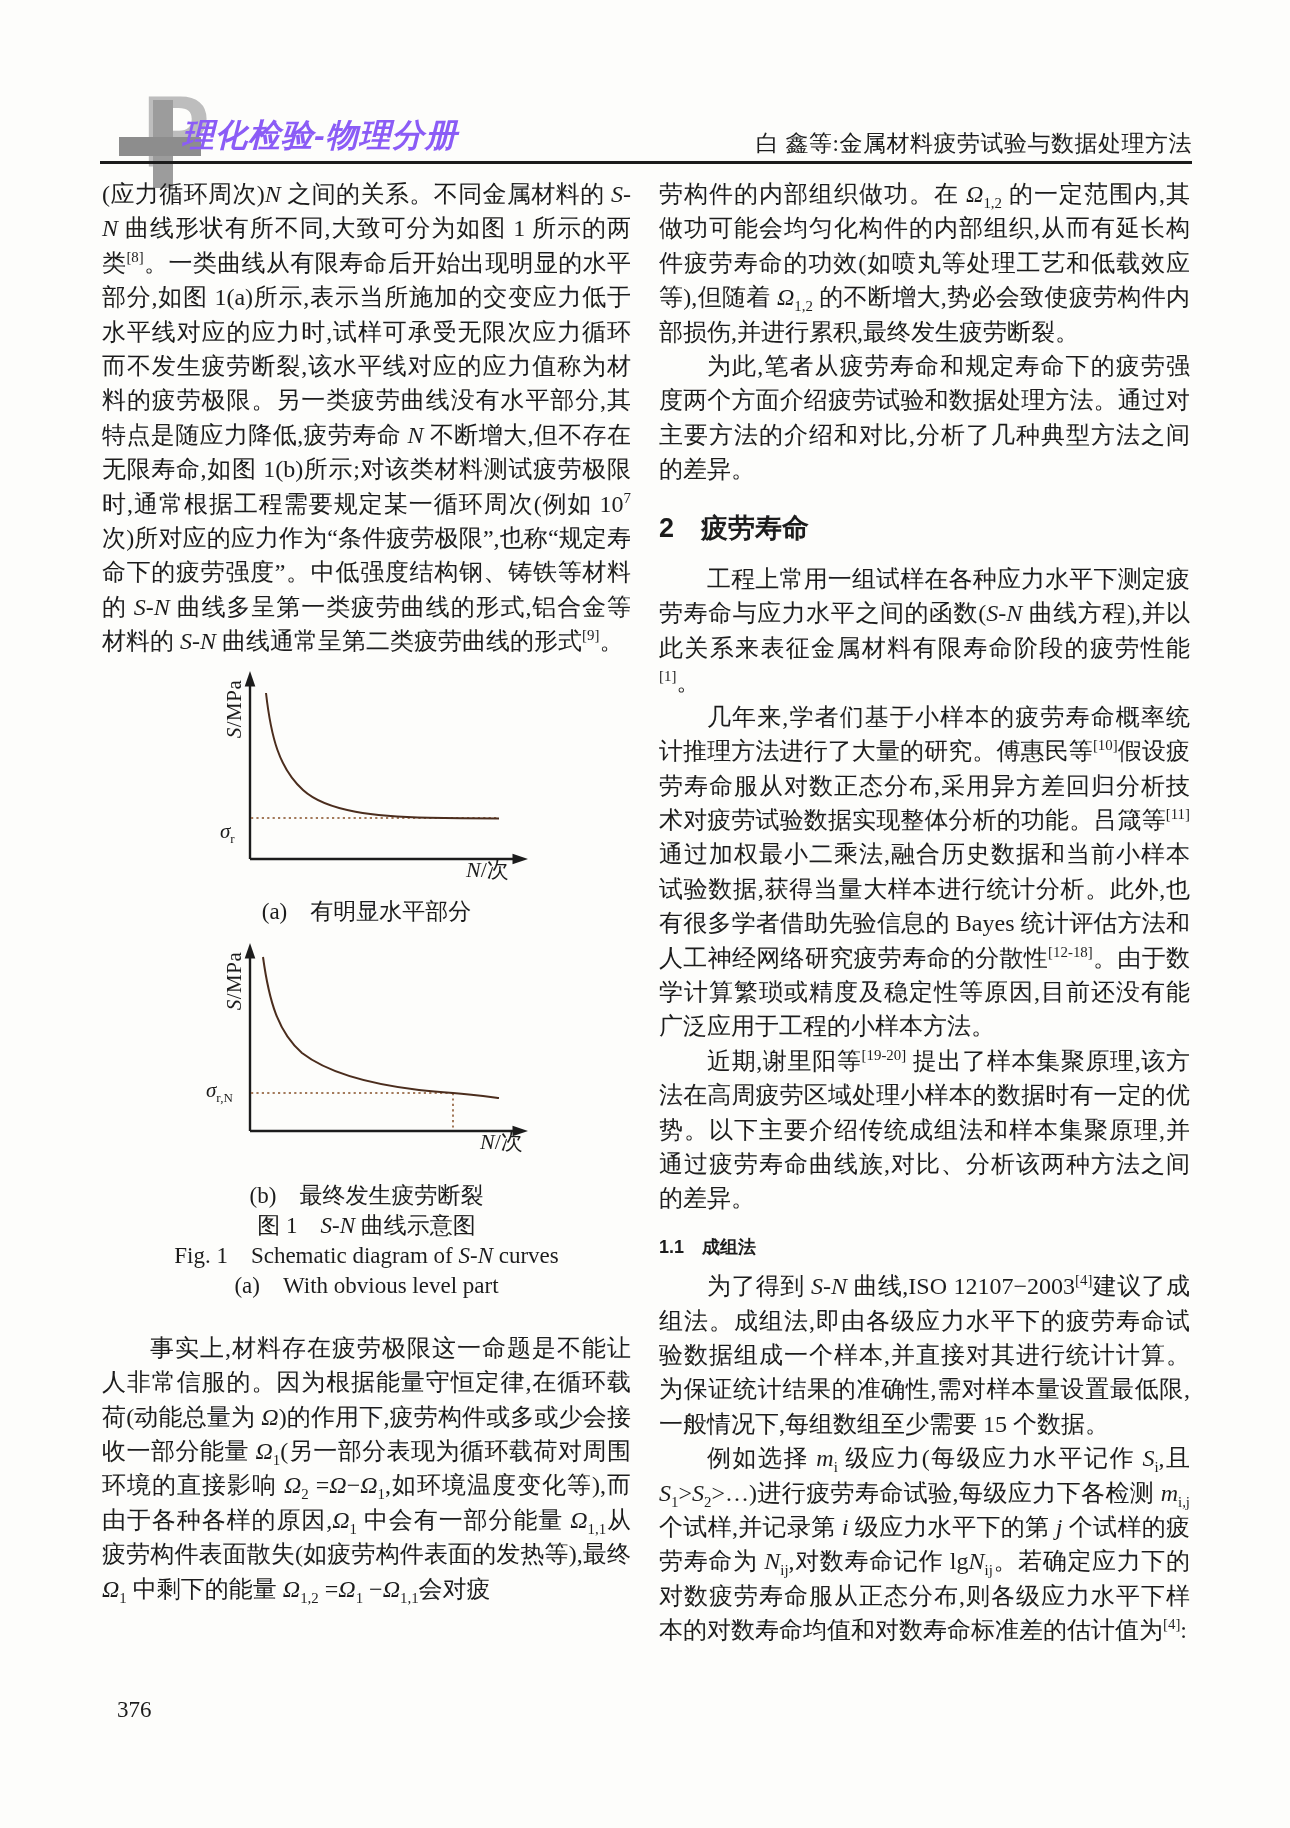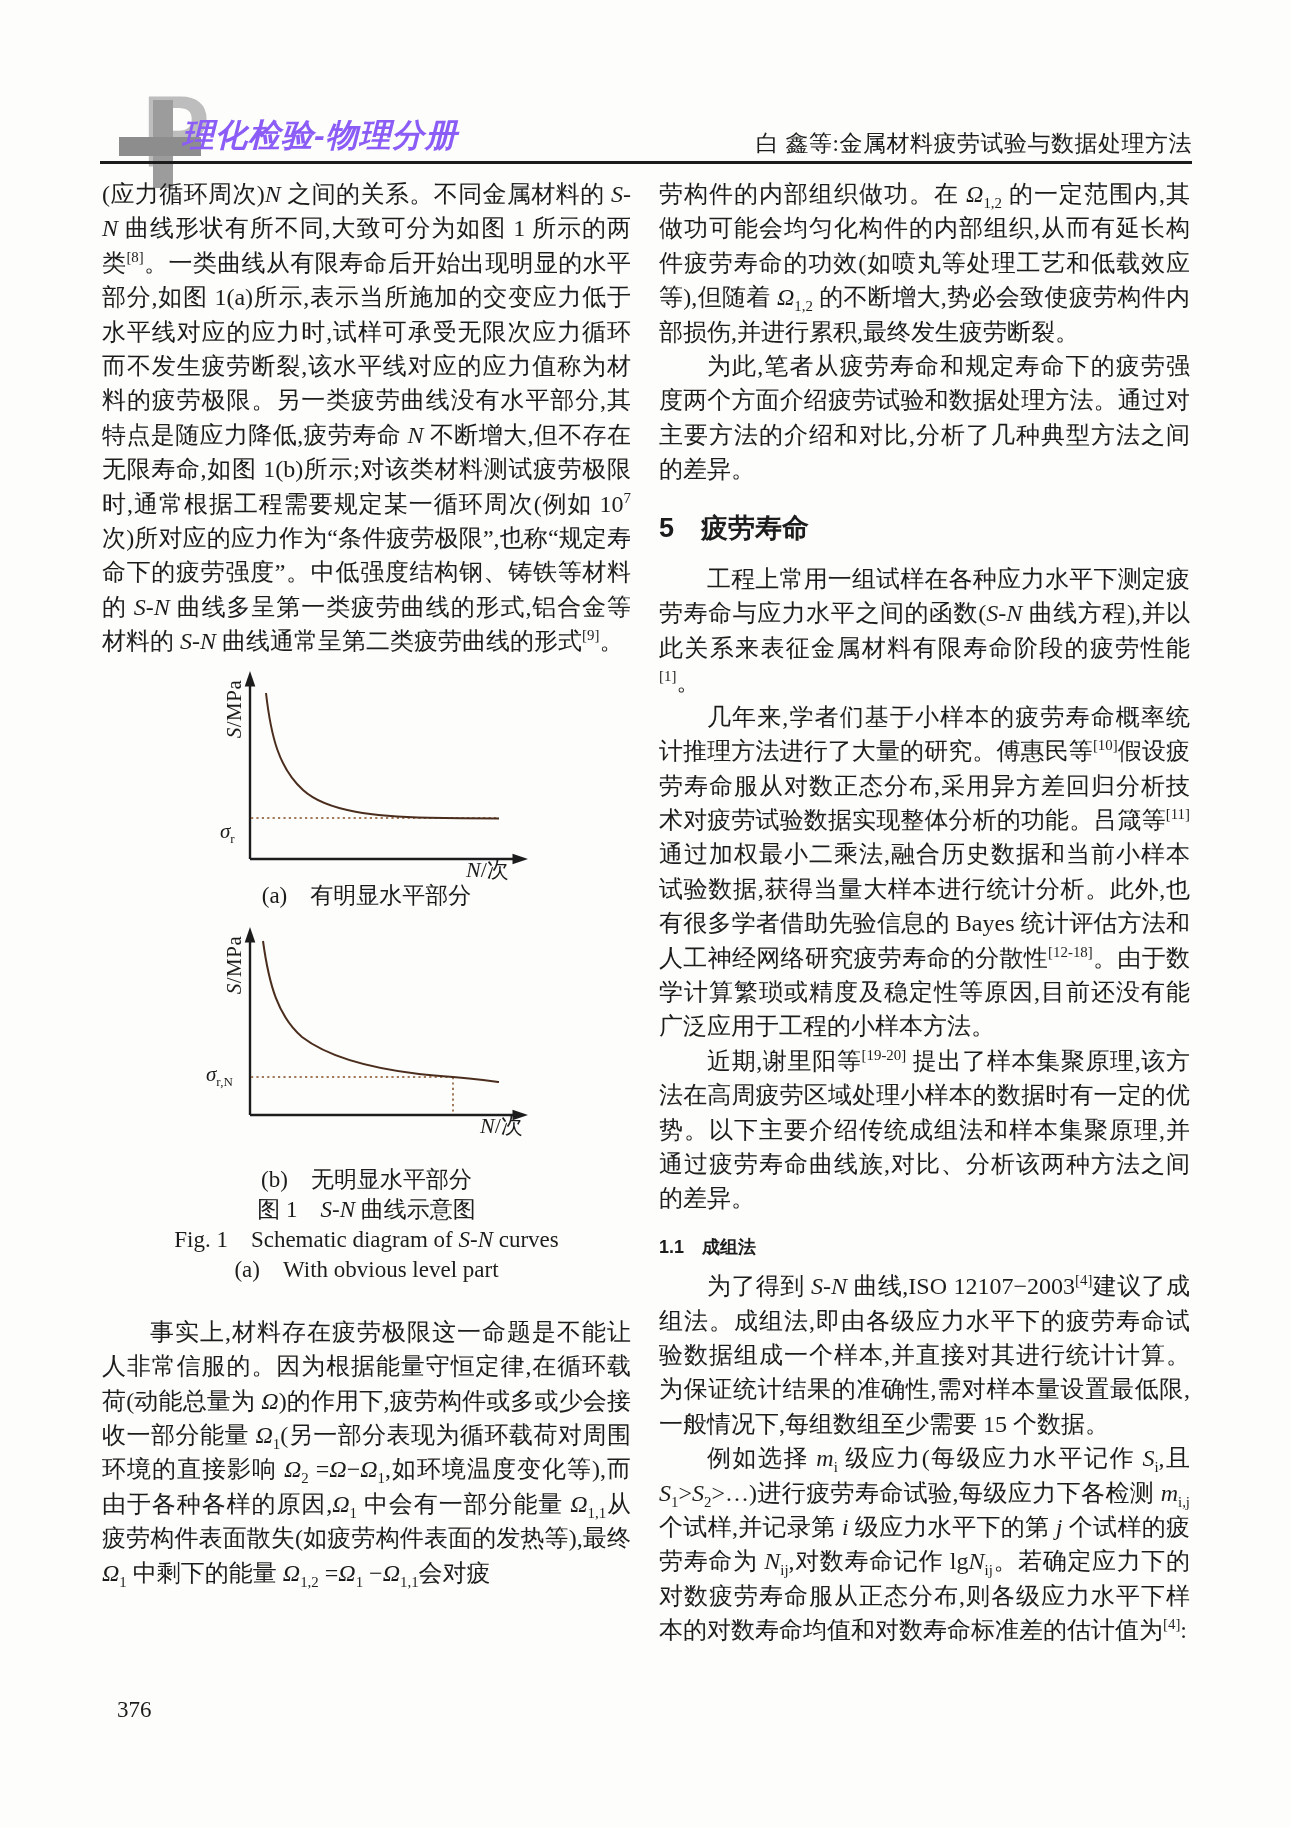--- a/index.html
+++ b/index.html
@@ -42,21 +42,21 @@
   .guide{fill:none;stroke-width:2;stroke-dasharray:2.2 3.2}
   .axis-label-y{position:absolute;left:8px;top:28px;width:92px;height:24px;text-align:center;font-size:21px;
                 transform:rotate(-90deg);letter-spacing:.5px;line-height:24px}
   .sigma-label{position:absolute;font-size:21px;line-height:24px}
   .fig-panel.a .sigma-label{left:40px;top:150px}
   .fig-panel.b .sigma-label{left:26px;top:137px}
   .axis-label-x{position:absolute;font-size:22px;line-height:26px}
   .fig-panel.a .axis-label-x{left:286px;top:188px}
   .fig-panel.b .axis-label-x{left:300px;top:188px}
   .figcap{text-align:center;font-size:23px;line-height:30px;text-indent:0}
-  .figcap.cap-a{}
+  .figcap.cap-a{margin-top:16px}
   .figcap.cap-b{margin-top:28px}
   .para.after-fig{margin-top:30px}
 
   .page-number{position:absolute;left:117px;top:1697px;font-size:23px}
 </style>
 </head>
 <body>
 
 <div class="page">
 
@@ -94,33 +94,33 @@
         <line class="axis" x1="70" y1="190" x2="334" y2="190"></line>
         <polygon class="axis-fill" points="348,190 332.5,184.7 332.5,195.3"></polygon>
         <line class="guide" x1="71" y1="152" x2="273" y2="152" stroke="#a3795a"></line>
         <line class="guide" x1="273" y1="152" x2="273" y2="189" stroke="#a3795a"></line>
         <path class="curve" d="M83,16 C89,60 98,91 122,112 C148,132 193,143.5 239,149 C253,150.6 263,151.3 273,152 C289,153.2 303,155 319,157" stroke="#4b2d1d"></path>
       </svg>
       <div class="axis-label-y"><i>S</i>/MPa</div>
       <div class="sigma-label"><i>σ</i><sub>r,N</sub></div>
       <div class="axis-label-x"><i>N</i>/次</div>
     </div>
-    <div class="figcap cap-b">(b)　无明显水平部分</div>
+    <div class="figcap cap-b">(b)　最终发生疲劳断裂</div>
 
     <div class="figcap zh">图 1　<i>S</i>-<i>N</i> 曲线示意图</div>
     <div class="figcap en">Fig. 1　Schematic diagram of <i>S</i>-<i>N</i> curves</div>
     <div class="figcap en">(a)　With obvious level part</div>
 
     <p class="para indent after-fig">事实上,材料存在疲劳极限这一命题是不能让人非常信服的。因为根据能量守恒定律,在循环载荷(动能总量为 <i>Ω</i>)的作用下,疲劳构件或多或少会接收一部分能量 <i>Ω</i><sub>1</sub>(另一部分表现为循环载荷对周围环境的直接影响 <i>Ω</i><sub>2</sub> =<i>Ω</i>−<i>Ω</i><sub>1</sub>,如环境温度变化等),而由于各种各样的原因,<i>Ω</i><sub>1</sub> 中会有一部分能量 <i>Ω</i><sub>1,1</sub>从疲劳构件表面散失(如疲劳构件表面的发热等),最终 <i>Ω</i><sub>1</sub> 中剩下的能量 <i>Ω</i><sub>1,2</sub> =<i>Ω</i><sub>1</sub> −<i>Ω</i><sub>1,1</sub>会对疲</p>
   </div>
 
   <div class="column right">
     <p class="para">劳构件的内部组织做功。在 <i>Ω</i><sub>1,2</sub> 的一定范围内,其做功可能会均匀化构件的内部组织,从而有延长构件疲劳寿命的功效(如喷丸等处理工艺和低载效应等),但随着 <i>Ω</i><sub>1,2</sub> 的不断增大,势必会致使疲劳构件内部损伤,并进行累积,最终发生疲劳断裂。</p>
     <p class="para indent">为此,笔者从疲劳寿命和规定寿命下的疲劳强度两个方面介绍疲劳试验和数据处理方法。通过对主要方法的介绍和对比,分析了几种典型方法之间的差异。</p>
-    <div class="sec-heading h-level1">5　疲劳寿命</div>
+    <div class="sec-heading h-level1">2　疲劳寿命</div>
     <p class="para indent">工程上常用一组试样在各种应力水平下测定疲劳寿命与应力水平之间的函数(<i>S</i>-<i>N</i> 曲线方程),并以此关系来表征金属材料有限寿命阶段的疲劳性能<sup>[1]</sup>。</p>
     <p class="para indent">几年来,学者们基于小样本的疲劳寿命概率统计推理方法进行了大量的研究。傅惠民等<sup>[10]</sup>假设疲劳寿命服从对数正态分布,采用异方差回归分析技术对疲劳试验数据实现整体分析的功能。吕箴等<sup>[11]</sup>通过加权最小二乘法,融合历史数据和当前小样本试验数据,获得当量大样本进行统计分析。此外,也有很多学者借助先验信息的 Bayes 统计评估方法和人工神经网络研究疲劳寿命的分散性<sup>[12-18]</sup>。由于数学计算繁琐或精度及稳定性等原因,目前还没有能广泛应用于工程的小样本方法。</p>
     <p class="para indent">近期,谢里阳等<sup>[19-20]</sup> 提出了样本集聚原理,该方法在高周疲劳区域处理小样本的数据时有一定的优势。以下主要介绍传统成组法和样本集聚原理,并通过疲劳寿命曲线族,对比、分析该两种方法之间的差异。</p>
     <div class="sec-heading h-level2">1.1　成组法</div>
     <p class="para indent">为了得到 <i>S</i>-<i>N</i> 曲线,ISO 12107−2003<sup>[4]</sup>建议了成组法。成组法,即由各级应力水平下的疲劳寿命试验数据组成一个样本,并直接对其进行统计计算。为保证统计结果的准确性,需对样本量设置最低限,一般情况下,每组数组至少需要 15 个数据。</p>
     <p class="para indent">例如选择 <i>m</i><sub>i</sub> 级应力(每级应力水平记作 <i>S</i><sub>i</sub>,且 <i>S</i><sub>1</sub>&gt;<i>S</i><sub>2</sub>&gt;…)进行疲劳寿命试验,每级应力下各检测 <i>m</i><sub>i,j</sub> 个试样,并记录第 <i>i</i> 级应力水平下的第 <i>j</i> 个试样的疲劳寿命为 <i>N</i><sub>ij</sub>,对数寿命记作 lg<i>N</i><sub>ij</sub>。若确定应力下的对数疲劳寿命服从正态分布,则各级应力水平下样本的对数寿命均值和对数寿命标准差的估计值为<sup>[4]</sup>:</p>
   </div>
 
   <div class="page-number">376</div>
 </div>

